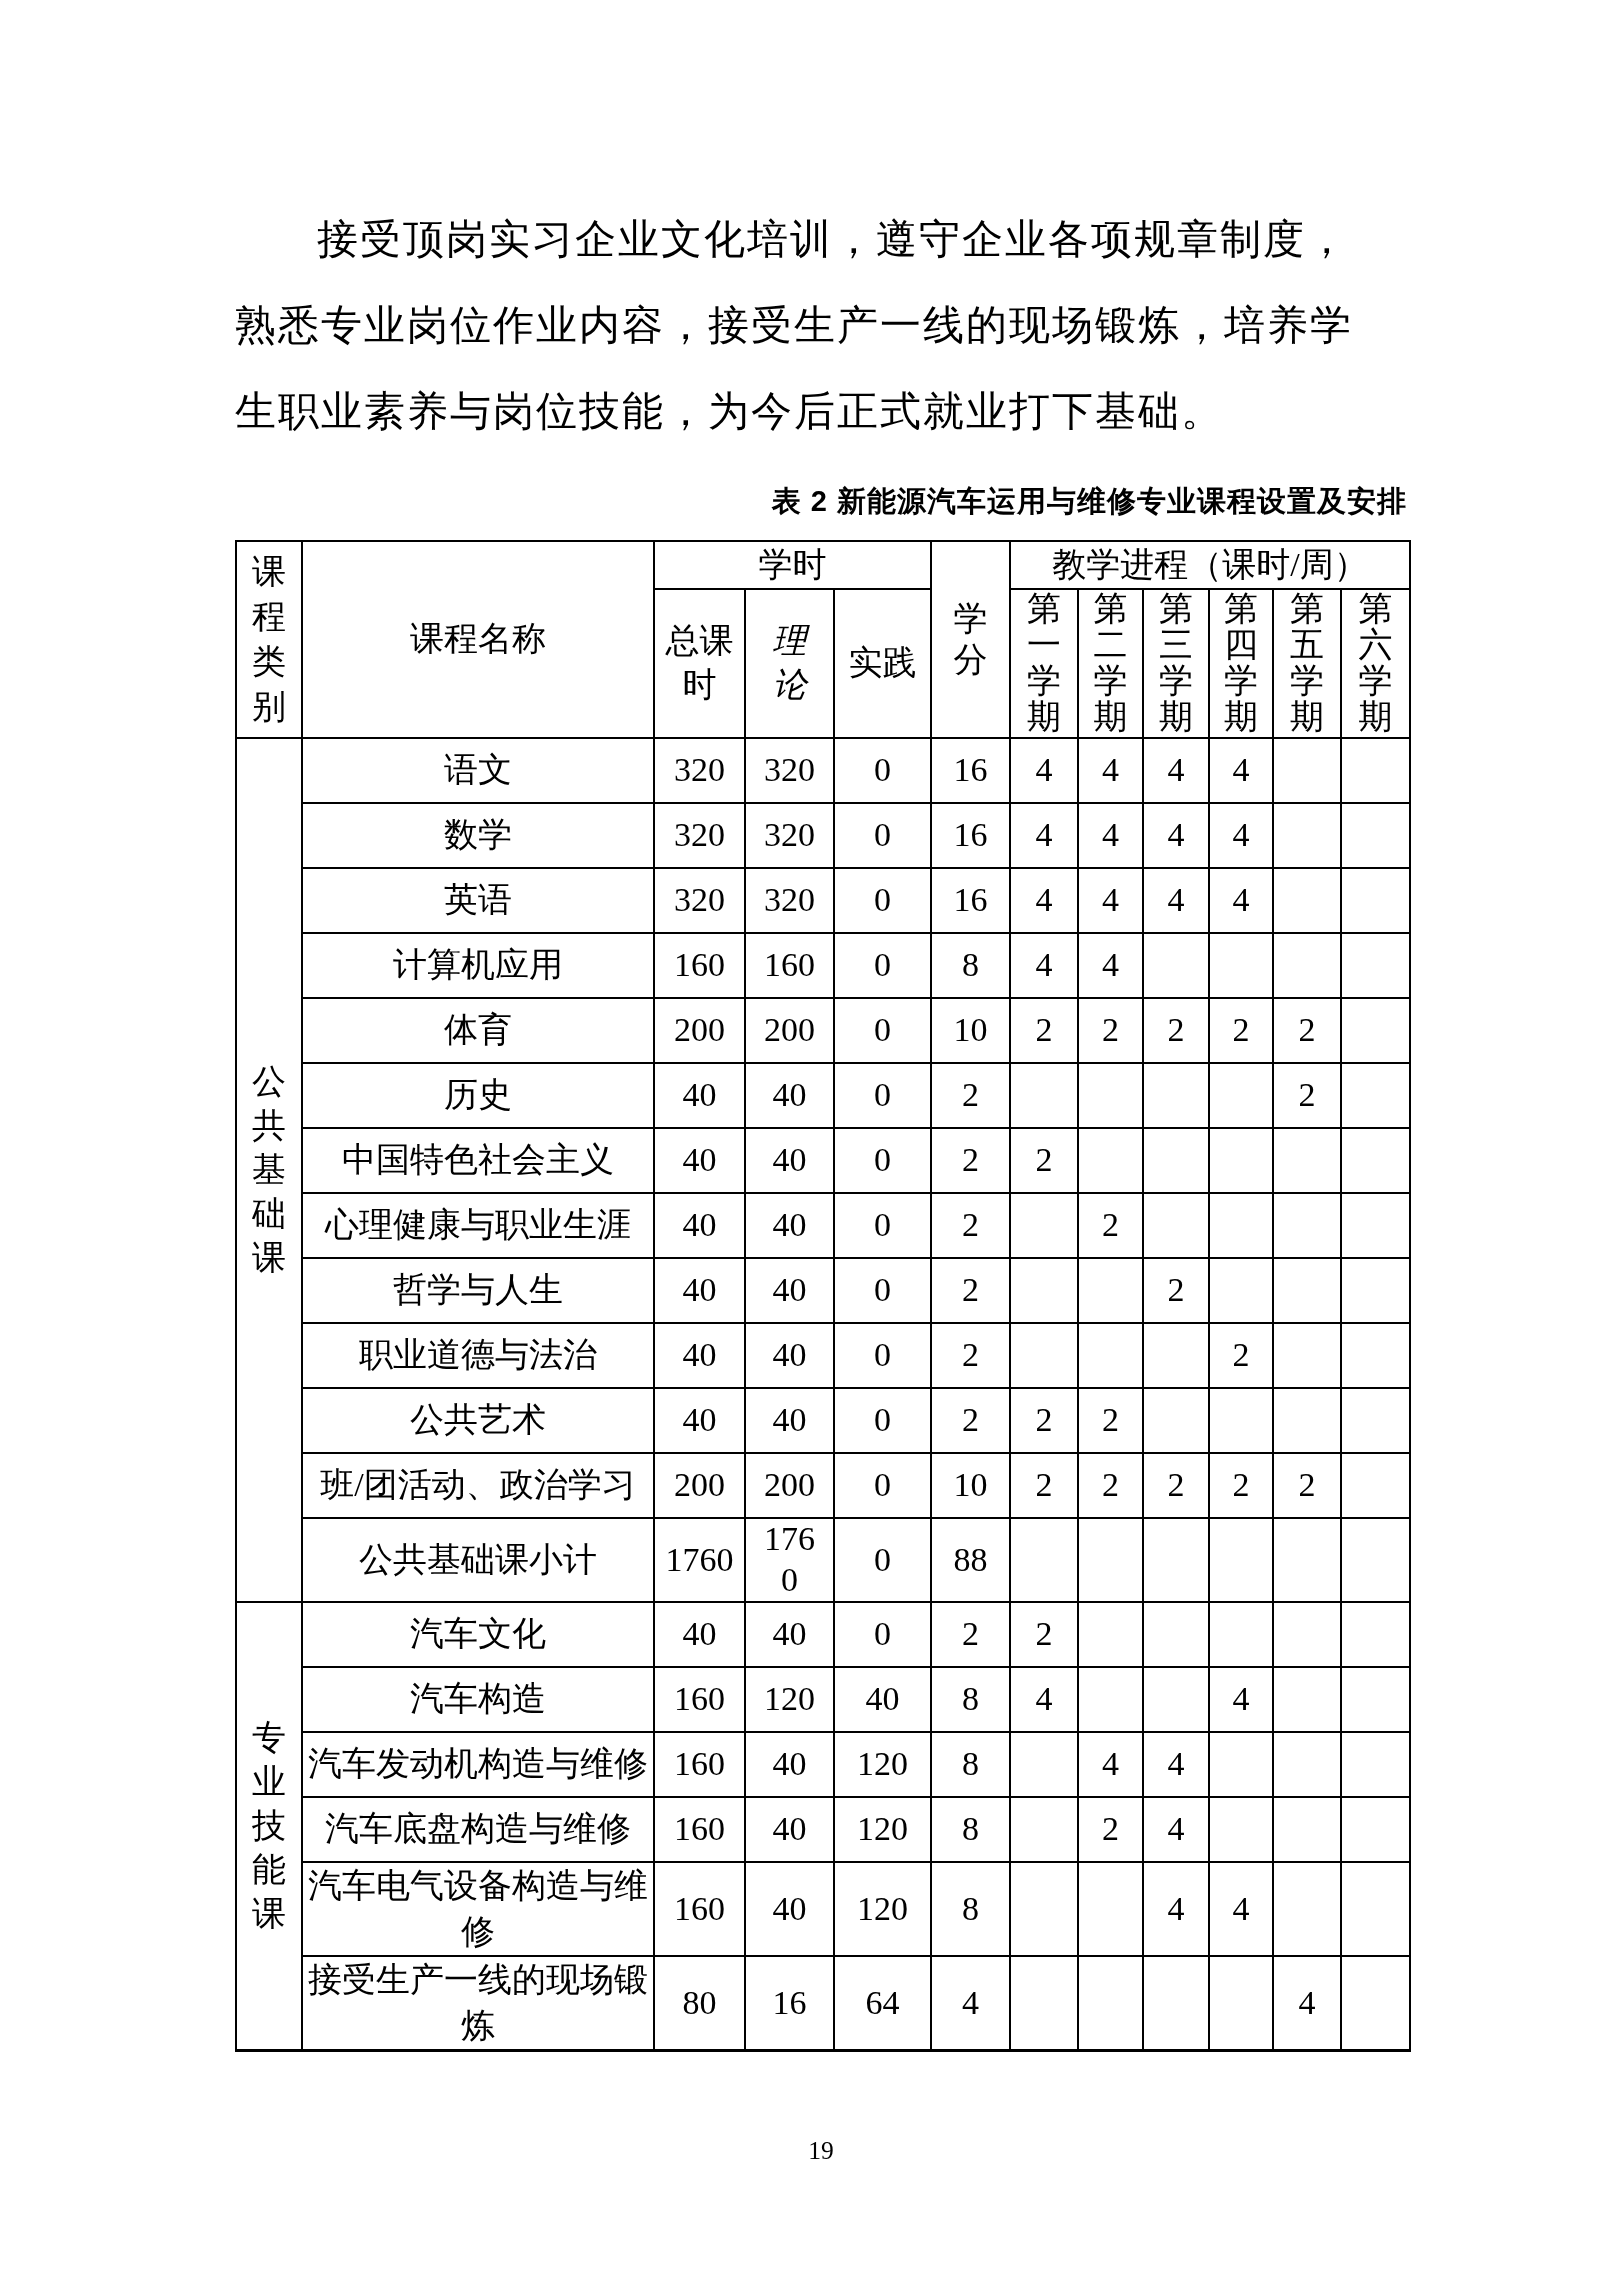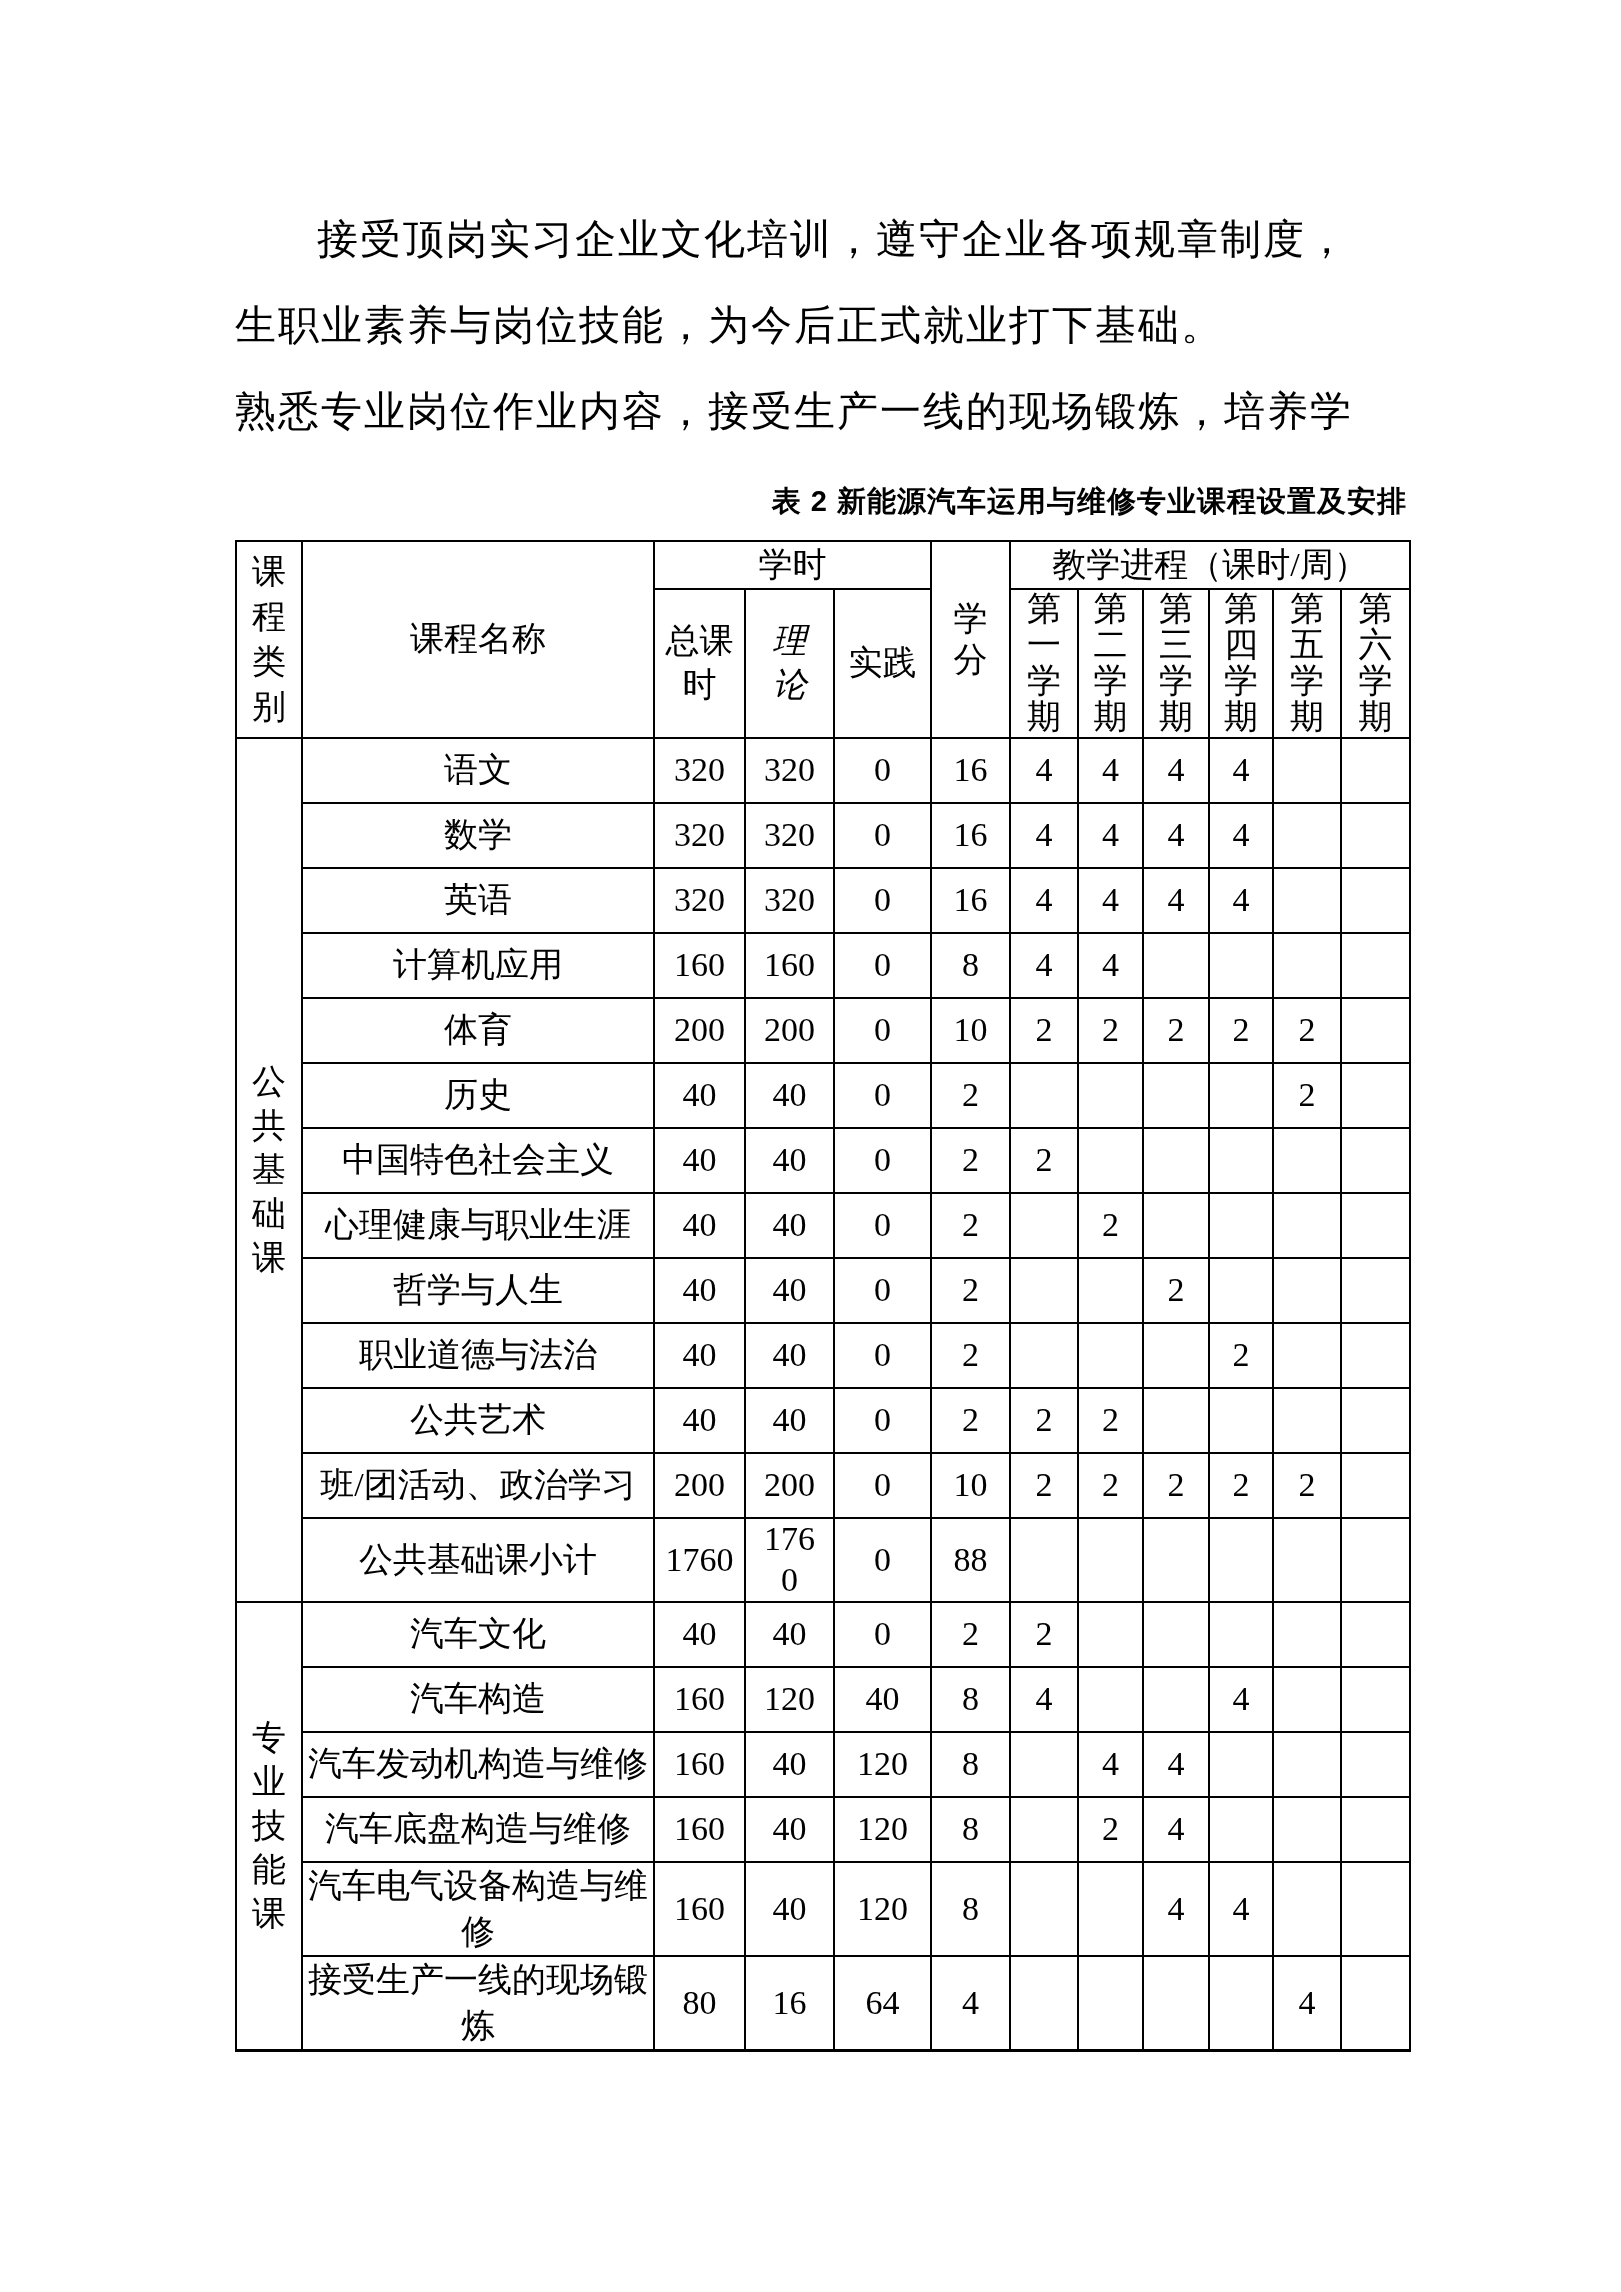--- a/index.html
+++ b/index.html
@@ -76,22 +76,22 @@
     font-size: 25.5px;
   }
 </style>
 </head>
 <body>
 
 <div class="content">
 
   <div class="para">
     <div class="line first">接受顶岗实习企业文化培训，遵守企业各项规章制度，</div>
+    <div class="line">熟悉专业岗位作业内容，接受生产一线的现场锻炼，培养学</div>
     <div class="line">生职业素养与岗位技能，为今后正式就业打下基础。</div>
-    <div class="line">熟悉专业岗位作业内容，接受生产一线的现场锻炼，培养学</div>
   </div>
 
 
   <div class="caption">表 2  新能源汽车运用与维修专业课程设置及安排</div>
 
   <table class="course">
     <colgroup>
       <col style="width:66px">
         <col style="width:352px">
         <col style="width:91px">
@@ -371,15 +371,16 @@
           <td></td>
           <td></td>
           <td></td>
           <td></td>
           <td>4</td>
           <td></td>
         </tr>
       </tbody>
   </table>
 
+  <div class="pagenum">19</div>
 
 </div>
 
 
 </body></html>

